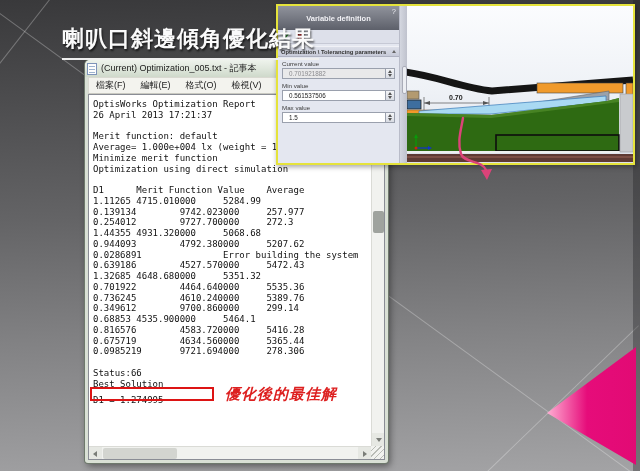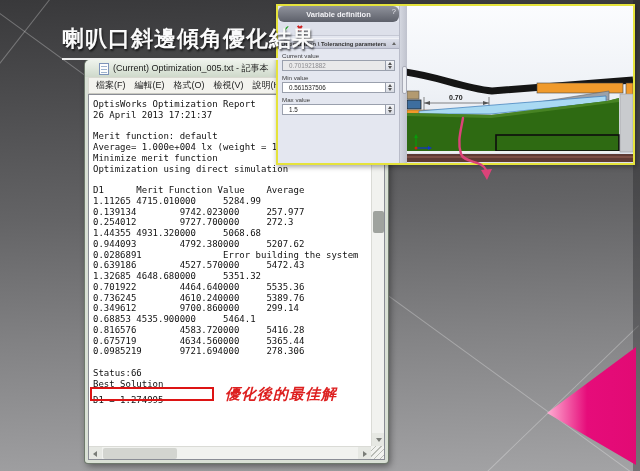--- a/index.html
+++ b/index.html
@@ -20,27 +20,27 @@
     border-bottom:2px solid #efefef;padding:0 4px 4px 0;
     text-shadow:1px 2px 2px rgba(0,0,0,.65);
   }
   
   #notepad{
     position:absolute;left:85px;top:60px;width:303px;height:403px;
     background:#d9e0d5;border-radius:5px 5px 3px 3px;
     box-shadow:0 0 0 1px #6e796c,2px 3px 7px rgba(0,0,0,.45);
   }
   #notepad-titlebar{position:absolute;left:0;top:0;right:0;height:17px;display:flex;align-items:center;
-    padding:0 14px;gap:4px;background:linear-gradient(180deg,#eef3ec 0%,#dfe7dc 50%,#cfd9cb 100%);
+    padding:0 2px;gap:4px;background:linear-gradient(180deg,#eef3ec 0%,#dfe7dc 50%,#cfd9cb 100%);
     border-radius:5px 5px 0 0;}
   .np-icon{width:10px;height:12px;background:#fdfdfd;border:1px solid #7d93b9;position:relative;flex:0 0 auto;}
   .np-icon:before{content:"";position:absolute;left:1px;right:1px;top:2px;height:1px;background:#9db3cf;box-shadow:0 3px 0 #9db3cf,0 6px 0 #9db3cf;}
   #notepad-title{font-size:9px;color:#1c1c1c;white-space:nowrap;}
   #notepad-menubar{position:absolute;left:3px;right:3px;top:17px;height:17px;background:#f3f3ee;
-    border:1px solid #d9d9d1;border-bottom:1px solid #c9c9c1;display:flex;align-items:center;gap:9px;
+    border:1px solid #d9d9d1;border-bottom:1px solid #c9c9c1;display:flex;align-items:center;gap:15px;
     padding:0 7px;font-size:9px;color:#222;}
   .menu-item{white-space:nowrap;cursor:default;}
   #notepad-content{position:absolute;left:3px;right:3px;top:34px;bottom:3px;background:#fff;
     border:1px solid #8a8d95;overflow:hidden;}
   #notepad-text-area{position:absolute;left:0;top:0;right:13px;bottom:13px;overflow:hidden;border-radius:10px;}
   .np-text{margin:0;padding:0;font-family:"DejaVu Sans Mono",monospace;font-size:9px;line-height:10.75px;
     color:#111;white-space:pre;}
   #text-above{position:absolute;left:4px;top:4px;}
   #boxed-row{position:absolute;left:4px;top:294.25px;height:11px;}
   #best-box{position:absolute;left:-3px;top:-2px;width:124px;height:14px;border:2px solid #dd1414;}
@@ -59,22 +59,22 @@
   #h-arrow-left{left:0;}#h-arrow-right{right:0;}
   .tri-left{position:absolute;left:4px;top:3.5px;width:0;height:0;border-top:3px solid transparent;border-bottom:3px solid transparent;border-right:4px solid #7a7d78;}
   .tri-right{position:absolute;left:5px;top:3.5px;width:0;height:0;border-top:3px solid transparent;border-bottom:3px solid transparent;border-left:4px solid #7a7d78;}
   #h-thumb{position:absolute;left:14px;top:1px;width:74px;height:11px;background:#d3d5d0;border-radius:2px;}
   #grip{position:absolute;right:0;bottom:0;width:13px;height:13px;background:#f1f2ef;
     background-image:repeating-linear-gradient(135deg,transparent 0 3px,#b9bcb6 3px 4px);}
   
   #cad-window{position:absolute;left:276px;top:4px;width:359px;height:161px;border:2px solid #e5e33b;
     background:#e6e8f1;box-shadow:1px 2px 5px rgba(0,0,0,.35);}
   #cad-panel{position:absolute;left:0;top:0;width:122px;height:157px;background:#e4e7f0;border-right:1px solid #b9bcc9;}
-  #cad-titlebar{height:16px;background:linear-gradient(180deg,#90939c 0%,#5d606a 100%);display:flex;
-    align-items:center;justify-content:center;position:relative;border-radius:6px;}
+  #cad-titlebar{height:24px;background:linear-gradient(180deg,#90939c 0%,#5d606a 100%);display:flex;
+    align-items:center;justify-content:center;position:relative;}
   #cad-title{font-size:7.5px;font-weight:bold;color:#f2f2f6;}
   #cad-help{position:absolute;right:3px;top:1px;font-size:7.5px;color:#e8e8ee;}
   #cad-toolbar{height:14px;display:flex;align-items:center;gap:7px;padding:0 4px;background:#dde0ea;border-bottom:1px solid #c6c9d5;}
   #confirm-btn{font-size:9px;color:#1f9e1f;line-height:10px;cursor:default;}
   #cancel-btn{font-size:8px;color:#cc1f1f;font-weight:bold;line-height:10px;cursor:default;}
   #cad-section{margin-top:2px;height:11px;background:linear-gradient(180deg,#dcdfe9 0%,#c7cad8 100%);
     border-top:1px solid #f0f1f6;border-bottom:1px solid #aeb1c0;display:flex;align-items:center;
     justify-content:space-between;padding:0 3px;}
   #cad-section-title{font-size:5.8px;font-weight:bold;color:#333;white-space:nowrap;overflow:hidden;}
   .collapse-arrow{width:0;height:0;border-left:2.5px solid transparent;border-right:2.5px solid transparent;border-bottom:3.5px solid #666;}

